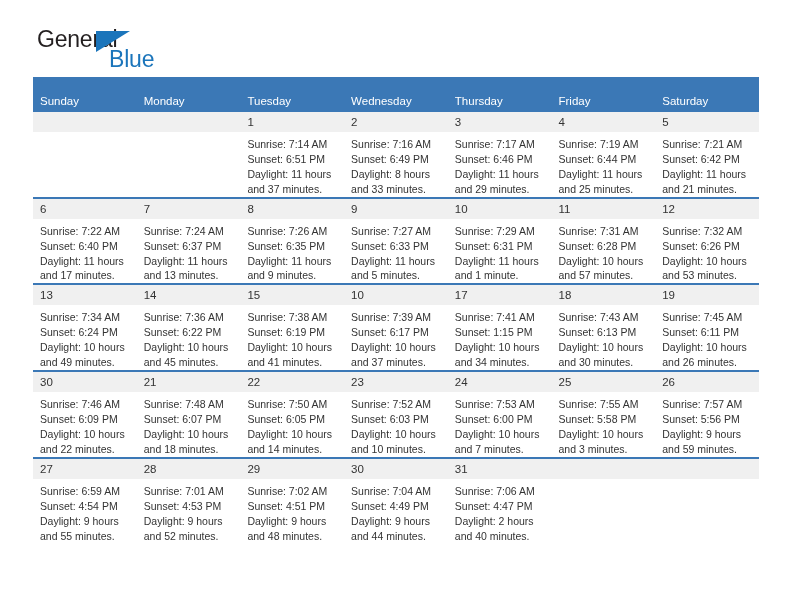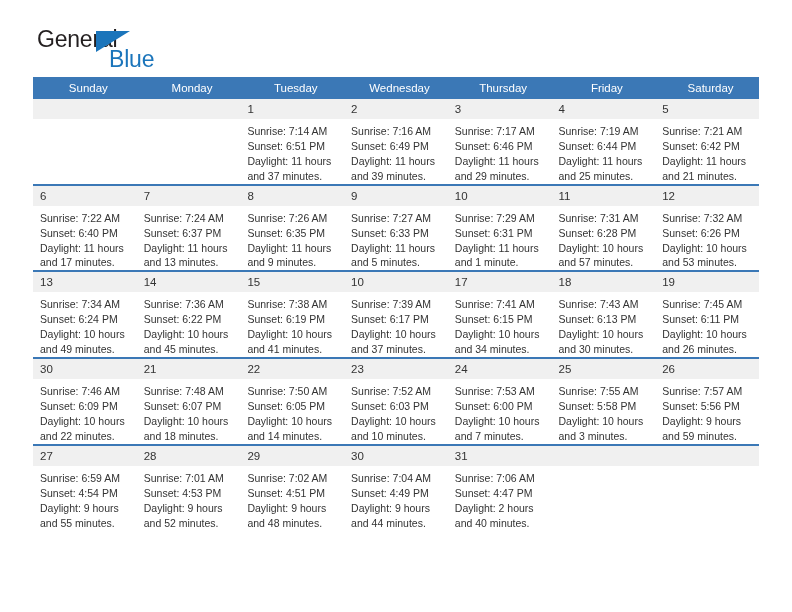--- a/index.html
+++ b/index.html
@@ -87,22 +87,22 @@
     width: 726px;
     border-collapse: collapse;
     table-layout: fixed;
     margin-top: 5px;
   }
   .calendar th {
     background: #3b78b6;
     color: #ffffff;
     font-weight: normal;
     font-size: 11.5px;
-    text-align: center;
-    padding: 5px 0 5px 7px;
+    text-align: left;
+    padding: 18px 0 5px 7px;
     height: 12px;
     border: none;
   }
   .calendar td {
     vertical-align: top;
     padding: 0;
     border-top: 2px solid #3b78b6;
     height: 76px;
     box-sizing: border-box;
   }
@@ -175,21 +175,21 @@
               <div>Sunrise: 7:14 AM</div>
               <div>Sunset: 6:51 PM</div>
               <div class="daylight">Daylight: 11 hours and 37 minutes.</div>
             </div>
           </td>
           <td>
             <div class="daynum">2</div>
             <div class="cell-body">
               <div>Sunrise: 7:16 AM</div>
               <div>Sunset: 6:49 PM</div>
-              <div class="daylight">Daylight: 11 hours and 39 minutes.</div>
+              <div class="daylight">Daylight: 8 hours and 33 minutes.</div>
             </div>
           </td>
           <td>
             <div class="daynum">3</div>
             <div class="cell-body">
               <div>Sunrise: 7:17 AM</div>
               <div>Sunset: 6:46 PM</div>
               <div class="daylight">Daylight: 11 hours and 29 minutes.</div>
             </div>
           </td>
@@ -298,21 +298,21 @@
             <div class="cell-body">
               <div>Sunrise: 7:39 AM</div>
               <div>Sunset: 6:17 PM</div>
               <div class="daylight">Daylight: 10 hours and 37 minutes.</div>
             </div>
           </td>
           <td>
             <div class="daynum">17</div>
             <div class="cell-body">
               <div>Sunrise: 7:41 AM</div>
-              <div>Sunset: 6:15 PM</div>
+              <div>Sunset: 1:15 PM</div>
               <div class="daylight">Daylight: 10 hours and 34 minutes.</div>
             </div>
           </td>
           <td>
             <div class="daynum">18</div>
             <div class="cell-body">
               <div>Sunrise: 7:43 AM</div>
               <div>Sunset: 6:13 PM</div>
               <div class="daylight">Daylight: 10 hours and 30 minutes.</div>
             </div>

